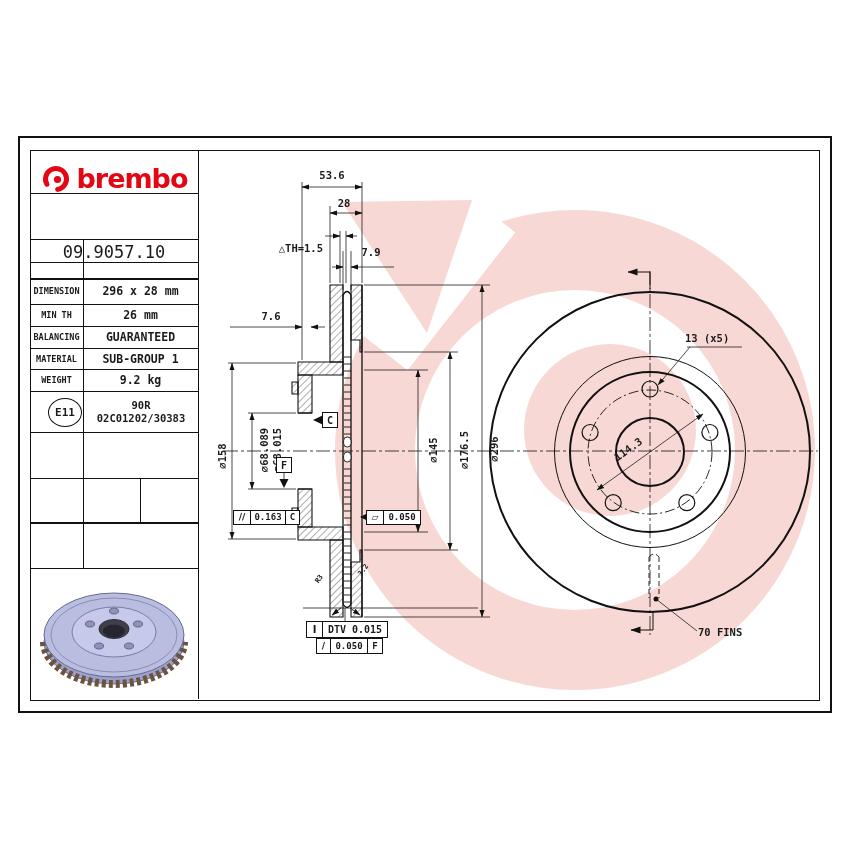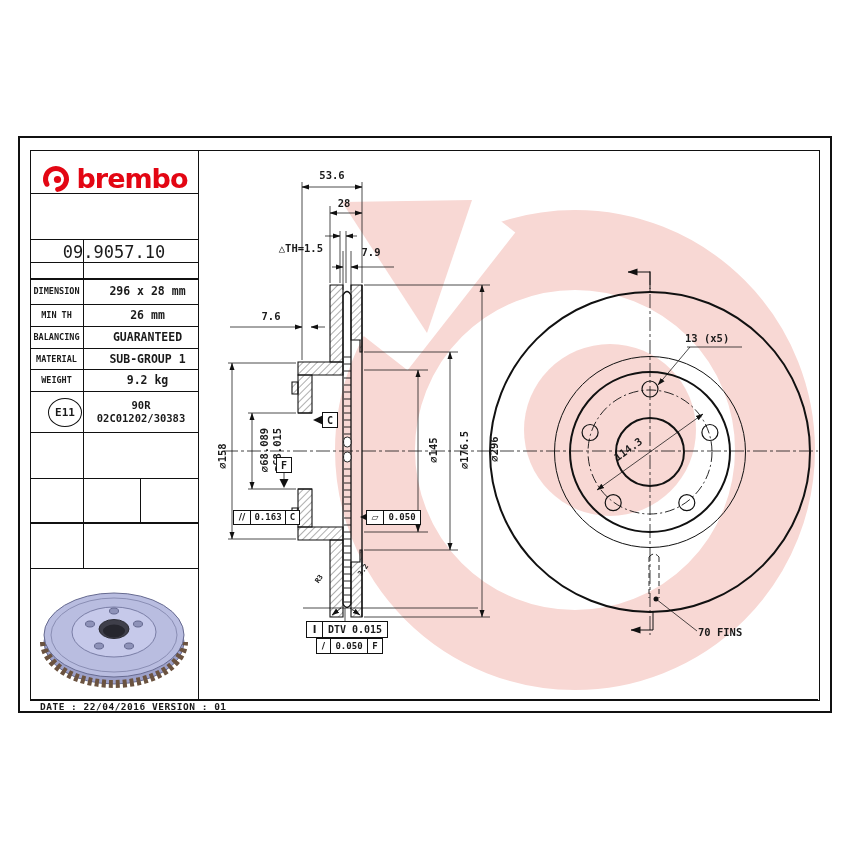--- a/index.html
+++ b/index.html
@@ -4,21 +4,21 @@
 <style>
   html,body{margin:0;padding:0;background:#fff;}
   #page{position:relative;width:850px;height:850px;background:#fff;overflow:hidden;
         font-family:"DejaVu Sans Mono","Liberation Mono",monospace;color:#1a1a1a;}
   #outer-border{position:absolute;left:18px;top:136px;width:810px;height:573px;border:2px solid #111;}
   #inner-box{position:absolute;left:30px;top:150px;width:788px;height:549px;border:1.5px solid #111;}
   .hline{position:absolute;background:#111;height:1px;}
   .vline{position:absolute;background:#111;width:1px;}
   .cellc{position:absolute;display:flex;align-items:center;justify-content:center;text-align:center;}
   .speclabel{font-size:8.5px;font-weight:bold;letter-spacing:0px;}
-  .specvalue{font-size:11.5px;font-weight:bold;margin-left:7px;}
+  .specvalue{font-size:11.5px;font-weight:bold;}
   .dim{position:absolute;font-size:10.5px;font-weight:bold;white-space:nowrap;text-align:center;}
   .dimrot{transform:rotate(-90deg);transform-origin:center center;}
   .tiny{font-size:7px;font-weight:bold;}
   .gdt{position:absolute;display:flex;background:#fff;border:1px solid #111;height:13px;
        font-size:9px;font-weight:bold;line-height:13px;}
   .gdt>span{display:block;text-align:center;border-right:1px solid #111;padding:0 1px;}
   .gdt>span:last-child{border-right:none;}
   .gdtsym{font-family:"DejaVu Sans",sans-serif;}
   .datumbox{position:absolute;width:14px;height:14px;background:#fff;border:1px solid #111;
        font-size:10px;font-weight:bold;display:flex;align-items:center;justify-content:center;}
@@ -239,23 +239,20 @@
       <ellipse cx="80" cy="51" rx="15" ry="9.5" fill="#3f3f4a" stroke="#2c2c34" stroke-width="1"></ellipse>
       <ellipse cx="80" cy="53" rx="11" ry="6.5" fill="#26262e"></ellipse>
       <ellipse cx="80" cy="33" rx="4.5" ry="3" fill="#8e92b8" stroke="#63678e"></ellipse>
       <ellipse cx="56" cy="46" rx="4.5" ry="3" fill="#8e92b8" stroke="#63678e"></ellipse>
       <ellipse cx="65" cy="68" rx="4.5" ry="3" fill="#8e92b8" stroke="#63678e"></ellipse>
       <ellipse cx="95" cy="68" rx="4.5" ry="3" fill="#8e92b8" stroke="#63678e"></ellipse>
       <ellipse cx="104" cy="46" rx="4.5" ry="3" fill="#8e92b8" stroke="#63678e"></ellipse>
     </svg>
   </div>
 
-  <div id="date-strip" style="border-top:1px solid #111;">
-    <span id="date-text">DATE : 22/04/2016 VERSION : 01</span>
-  </div>
 
   <span class="dim" style="left:307px;top:169px;width:50px;">53.6</span>
   <span class="dim" style="left:324px;top:197px;width:40px;">28</span>
   <span class="dim" style="left:243px;top:226px;width:80px;text-align:right;margin-top:16px;">△TH=1.5</span>
   <span class="dim" style="left:351px;top:246px;width:40px;">7.9</span>
   <span class="dim" style="left:251px;top:310px;width:40px;">7.6</span>
   <span class="dim dimrot" style="left:200px;top:450px;width:44px;">∅158</span>
   <span class="dim dimrot" style="left:236px;top:444px;width:56px;">∅68.089</span>
   <span class="dim dimrot" style="left:249px;top:444px;width:56px;">∅68.015</span>
   <span class="dim dimrot" style="left:408px;top:444px;width:50px;">∅145</span>

